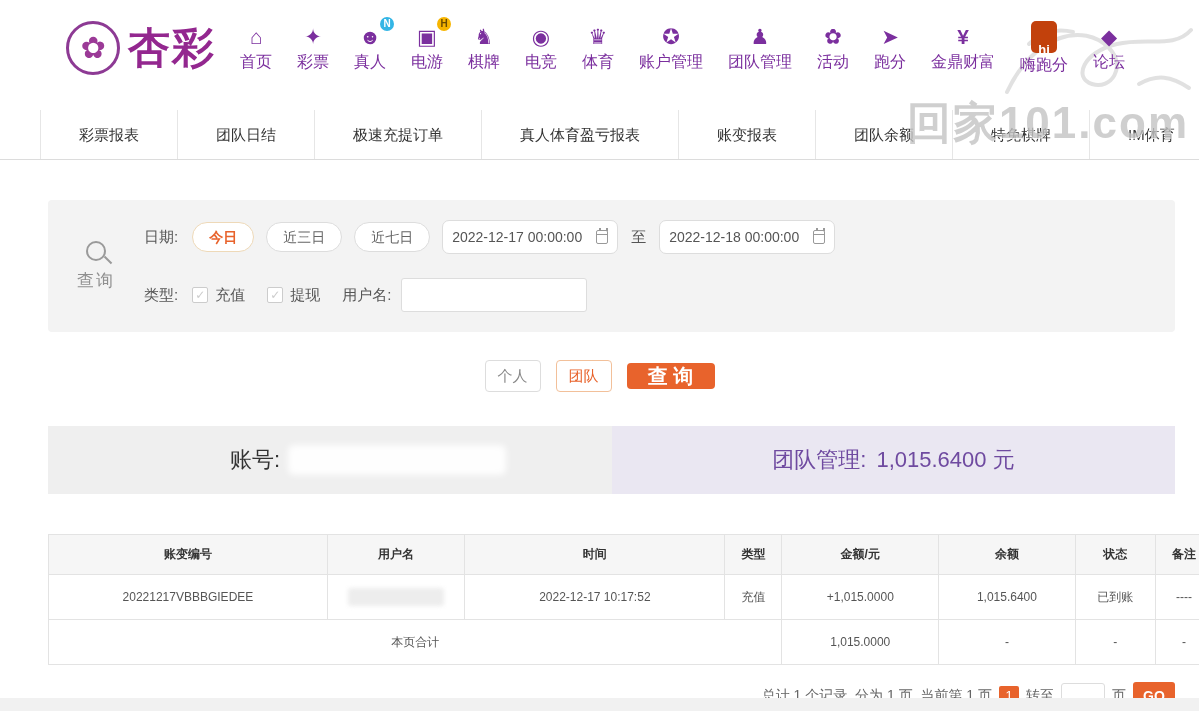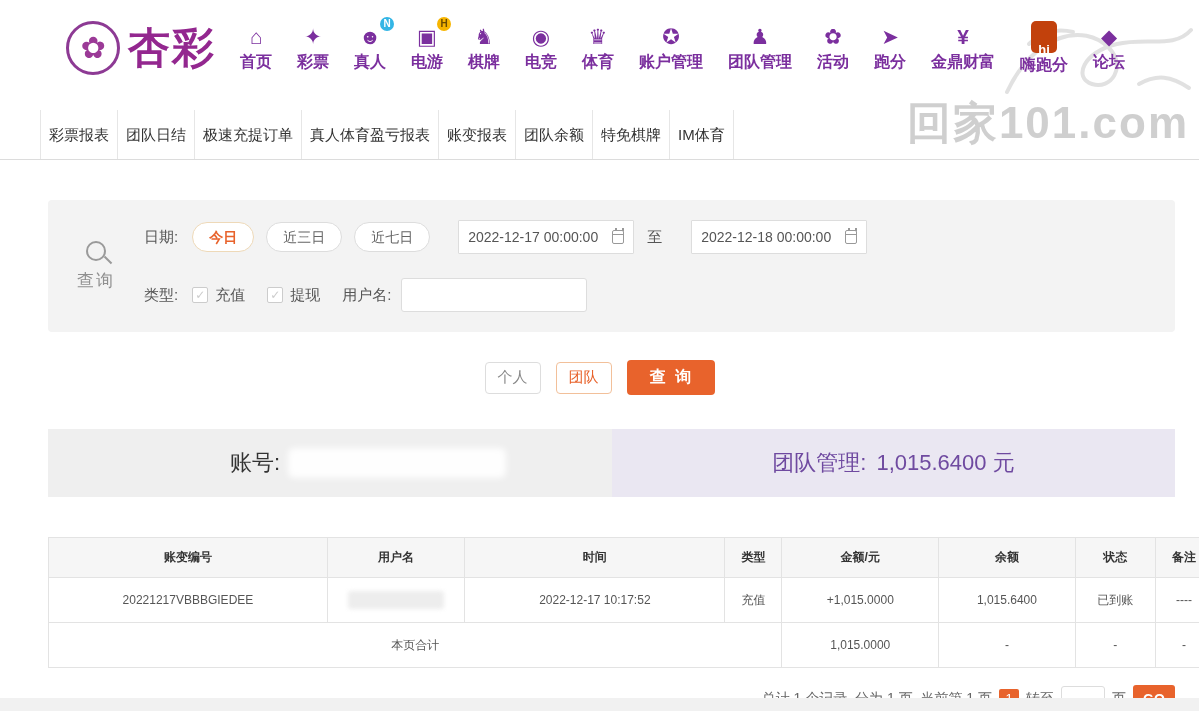--- a/index.html
+++ b/index.html
@@ -11,69 +11,69 @@
   
   .topnav{height:96px;display:flex;align-items:center;padding-left:66px;position:relative}
   .logo{display:flex;align-items:center;margin-right:24px;cursor:pointer}
   .logo-mark{width:54px;height:54px;border:3px solid #8d3a94;border-radius:50%;color:#9b3a97;
     display:flex;align-items:center;justify-content:center;font-size:30px;line-height:1}
   .logo-text{font-size:42px;font-weight:bold;color:#93278f;margin-left:8px;letter-spacing:2px}
   .nav-items{display:flex;align-items:center;gap:25px}
   .nav-item{display:flex;flex-direction:column;align-items:center;cursor:pointer}
   .nav-icon{min-width:26px;height:26px;color:#7b2f9e;font-size:21px;line-height:26px;text-align:center;position:relative;font-weight:bold}
   .nav-icon.boxy{background:#c2410c;color:#fff;border-radius:5px;font-size:13px;padding:16px 3px}
-  .nav-label{font-size:16px;font-weight:bold;color:#7b2f9e;margin-top:2px;white-space:nowrap}
+  .nav-label{font-size:16px;font-weight:normal;color:#7b2f9e;margin-top:2px;white-space:nowrap}
   .badge{position:absolute;top:-7px;right:-11px;min-width:14px;height:14px;border-radius:7px;
     font-size:10px;line-height:14px;color:#fff;text-align:center;padding:0 2px;font-weight:bold}
   .badge.n{background:#33b5e5}
   .badge.h{background:#f7b500;color:#6b4b00}
   
   .watermark{position:absolute;top:94px;right:10px;font-size:44px;font-weight:bold;color:#c4c4c4;
     opacity:.8;letter-spacing:2px;z-index:6;text-shadow:0 1px 0 #fff;pointer-events:none}
   .flourish{position:absolute;top:14px;right:0;z-index:0;pointer-events:none}
   
   .tabbar{display:flex;margin-top:14px;height:50px;border-bottom:1px solid #dcdcdc;padding-left:40px;background:#fff}
-  .tab{padding:0 8px;line-height:49px;font-size:15px;color:#333;border-left:1px solid #e6e6e6;
+  .tab{padding:0 38px;line-height:49px;font-size:15px;color:#333;border-left:1px solid #e6e6e6;
     cursor:pointer;white-space:nowrap;background:#fff}
   .tab:last-child{border-right:1px solid #e6e6e6}
   .tab.active{border-top:3px solid #6d2a8f;line-height:46px;margin-bottom:-1px;border-bottom:1px solid #fff;font-weight:bold}
   
   .filter{margin:40px 0 0 48px;width:1127px;background:#f3f3f3;border-radius:4px;padding:20px 0;display:flex}
   .filter-left{width:96px;display:flex;flex-direction:column;align-items:center;justify-content:center;color:#8f8f8f;cursor:pointer}
   .mag{width:20px;height:20px;border:2px solid #9a9a9a;border-radius:50%;position:relative;margin-bottom:8px}
   .mag::after{content:"";position:absolute;width:10px;height:2px;background:#9a9a9a;transform:rotate(45deg);right:-9px;bottom:-2px}
   .filter-left .qlabel{font-size:17px;letter-spacing:2px}
   .filter-main{flex:1}
   .frow{display:flex;align-items:center}
   .frow + .frow{margin-top:24px}
   .flabel{font-size:15px;color:#555;margin-right:14px}
   .pill{height:30px;padding:0 16px;border-radius:16px;background:#fff;border:1px solid #ddd;color:#666;
     font-size:14px;line-height:28px;margin-right:12px;cursor:pointer}
   .pill.active{color:#e8632c;border-color:#eed9b8;font-weight:bold}
-  .dateinput{width:176px;height:34px;background:#fff;border:1px solid #ddd;border-radius:1px;
-    display:flex;align-items:center;justify-content:space-between;padding:0 9px;margin-left:16px}
+  .dateinput{width:176px;height:34px;background:#fff;border:1px solid #ddd;border-radius:7px;
+    display:flex;align-items:center;justify-content:space-between;padding:0 9px;margin-left:0}
   .dateinput input{border:none;outline:none;width:140px;font-size:14px;color:#555;background:transparent;
     font-family:"Liberation Sans","DejaVu Sans",sans-serif}
   .cal{width:15px;height:14px;border:1px solid #999;border-radius:2px;position:relative;margin-left:4px}
   .cal::before{content:"";position:absolute;top:3px;left:0;right:0;height:1px;background:#999}
   .cal::after{content:"";position:absolute;top:-3px;left:2px;width:2px;height:3px;background:#999;box-shadow:7px 0 0 #999}
   .to{margin:0 13px;color:#555;font-size:15px}
   .cb-wrap{display:flex;align-items:center;margin-right:22px;cursor:pointer}
   .checkbox{width:16px;height:16px;border:1px solid #ccc;background:#fff;border-radius:2px;
     color:#ccc;font-size:12px;line-height:14px;text-align:center;margin-right:7px}
   .cb-label{font-size:15px;color:#555}
   .textinput{width:186px;height:34px;border:1px solid #ddd;border-radius:3px;background:#fff;margin-left:10px;
     padding:0 8px;font-size:14px;color:#555;outline:none;font-family:"Liberation Sans","DejaVu Sans",sans-serif}
   
   .actions{display:flex;justify-content:center;align-items:center;gap:15px;margin-top:28px}
   .btn-ghost{min-width:56px;height:32px;background:#fff;border:1px solid #ddd;border-radius:4px;color:#888;
     font-size:15px;cursor:pointer;padding:0 12px;font-family:inherit}
   .btn-ghost.team{border-color:#f2c09a;color:#e8632c}
-  .btn-primary{width:88px;height:35px;background:#e8632c;border:none;border-radius:4px;color:#fff;
-    font-size:16px;cursor:pointer;font-family:Liberation Mono, monospace;font-weight:bold}
+  .btn-primary{width:88px;height:26px;background:#e8632c;border:none;border-radius:4px;color:#fff;
+    font-size:20px;cursor:pointer;font-family:Liberation Sans, sans-serif;font-weight:bold}
   
   .accountbar{margin:34px 0 0 48px;width:1127px;height:68px;display:flex}
   .acc-left{width:564px;background:#efefef;display:flex;align-items:center;padding-left:182px;font-size:22px;color:#333}
   .acc-redacted{width:218px;height:30px;margin-left:8px;background:rgba(255,255,255,.92);filter:blur(3px);border-radius:6px}
   .acc-right{width:563px;background:#eae7f2;display:flex;align-items:center;justify-content:center;
     font-size:22px;color:#6f4aa0}
   .acc-right .val{margin-left:10px}
   
   table.records{margin:40px 0 0 48px;width:1165px;border-collapse:collapse;font-size:12px}
   .records th{height:40px;background:#f6f6f6;font-weight:bold;color:#333;border:1px solid #e3e3e3;text-align:center}

